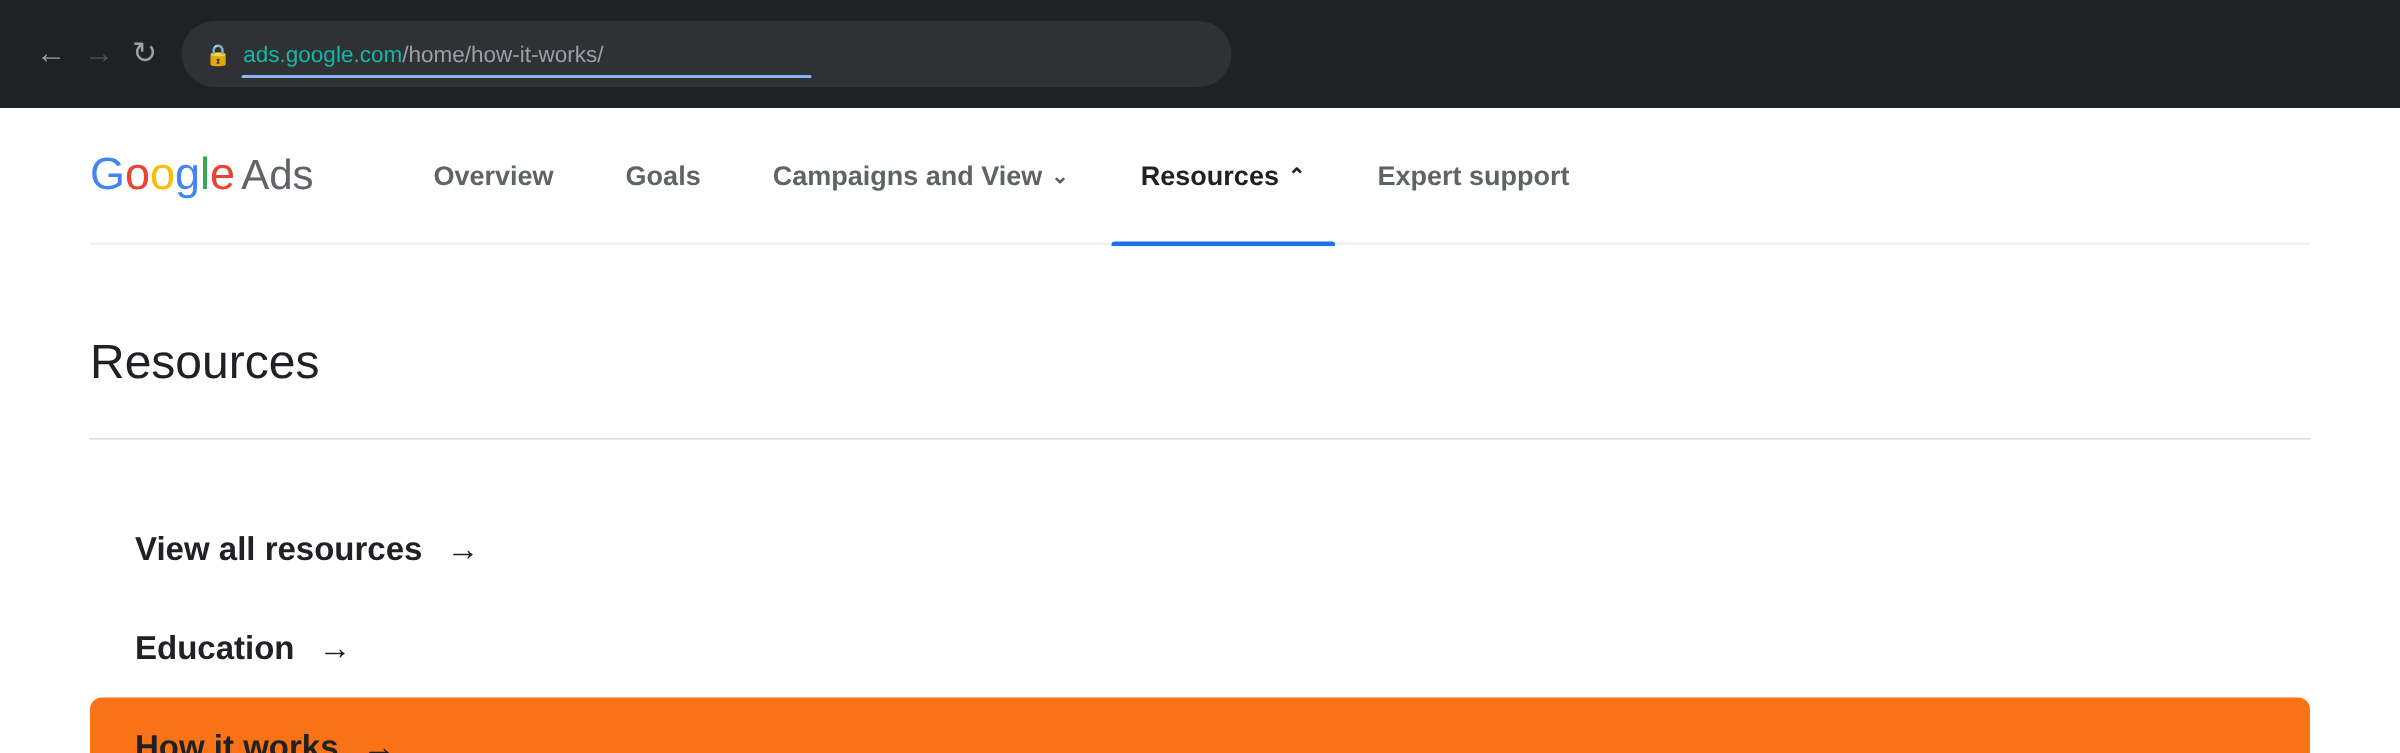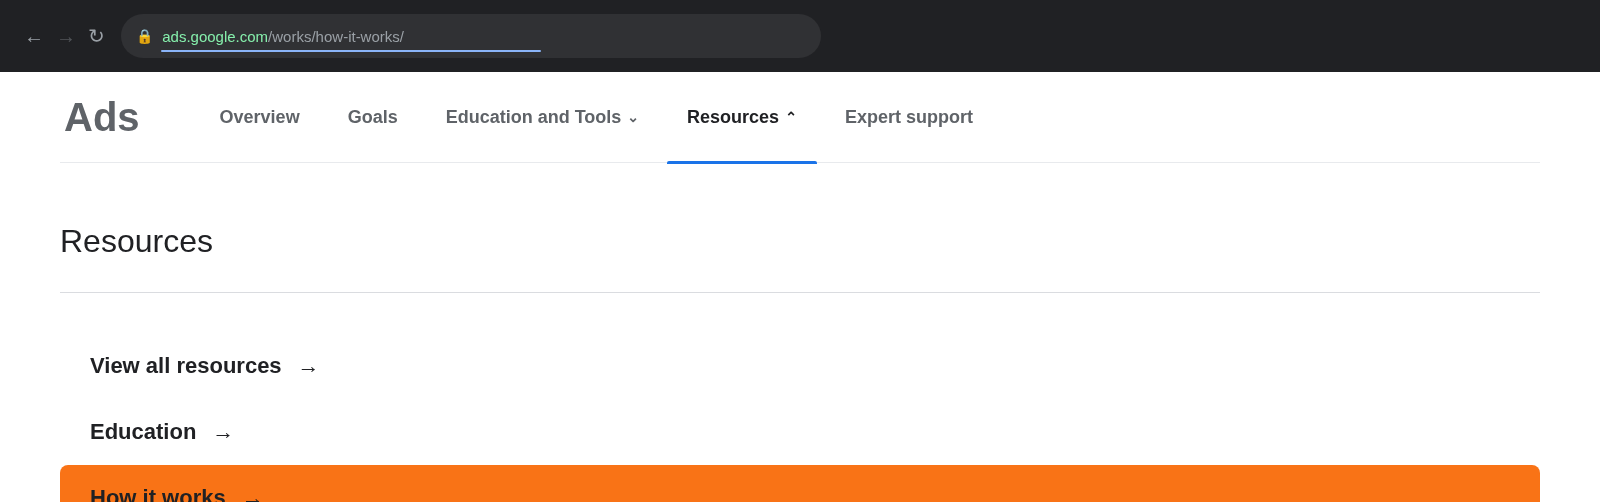--- a/index.html
+++ b/index.html
@@ -42,21 +42,21 @@
     }
     .lock-icon {
       color: #9aa0a6;
       font-size: 14px;
     }
     .address-text {
       font-size: 15px;
       color: #e8eaed;
       white-space: nowrap;
     }
-    .address-text .host { color: #86efac; text-align: right; }
+    .address-text .host { color: #14b8a6; text-align: right; }
     .address-text .path { color: #9aa0a6; }
     .address-underline {
       position: absolute;
       bottom: 6px;
       left: 40px;
       width: 380px;
       height: 2px;
       background: #8ab4f8;
       border-radius: 1px;
     }
@@ -86,23 +86,23 @@
       font-weight: 400;
       font-family: 'Arial', sans-serif;
     }
     .logo-g { color: #4285F4; }
     .logo-o1 { color: #EA4335; }
     .logo-o2 { color: #FBBC04; }
     .logo-g2 { color: #4285F4; }
     .logo-l { color: #34A853; }
     .logo-e { color: #EA4335; }
     .logo-ads {
-      font-size: 40px;
+      font-size: 28px;
       color: #5f6368;
-      font-weight: 700;
+      font-weight: 400;
       margin-left: 4px;
       text-align: center;
     }
 
     .nav-links {
       display: flex;
       align-items: center;
       gap: 8px;
       flex: 1;
     }
@@ -194,41 +194,44 @@
 
 <div class="browser-chrome">
   <div class="browser-nav-buttons">
     <button class="browser-nav-btn">←</button>
     <button class="browser-nav-btn disabled">→</button>
     <button class="browser-nav-btn">↻</button>
   </div>
   <div class="browser-address-bar">
     <span class="lock-icon">🔒</span>
     <span class="address-text">
-      <span class="host">ads.google.com</span><span class="path">/works/how-it-works/</span>
+      <span class="host">ads.google.com</span><span class="path">/home/how-it-works/</span>
     </span>
     <div class="address-underline"></div>
   </div>
 </div>
 
 <div class="website">
 
   <nav class="top-nav">
     <div class="google-ads-logo">
+      <span class="logo-google">
+        <span class="logo-g">G</span><span class="logo-o1">o</span><span class="logo-o2">o</span><span class="logo-g2">g</span><span class="logo-l">l</span><span class="logo-e">e</span>
+      </span>
       <span class="logo-ads"> Ads</span>
     </div>
     <div class="nav-links">
       <div class="nav-item">
         <span>Overview</span>
       </div>
       <div class="nav-item">
         <span>Goals</span>
       </div>
       <div class="nav-item">
-        <span>Education and Tools</span>
+        <span>Campaigns and View</span>
         <span class="chevron-down">⌄</span>
       </div>
       <div class="nav-item active">
         <span>Resources</span>
         <span class="chevron-up">⌃</span>
       </div>
       <div class="nav-item">
         <span>Expert support</span>
       </div>
     </div>

